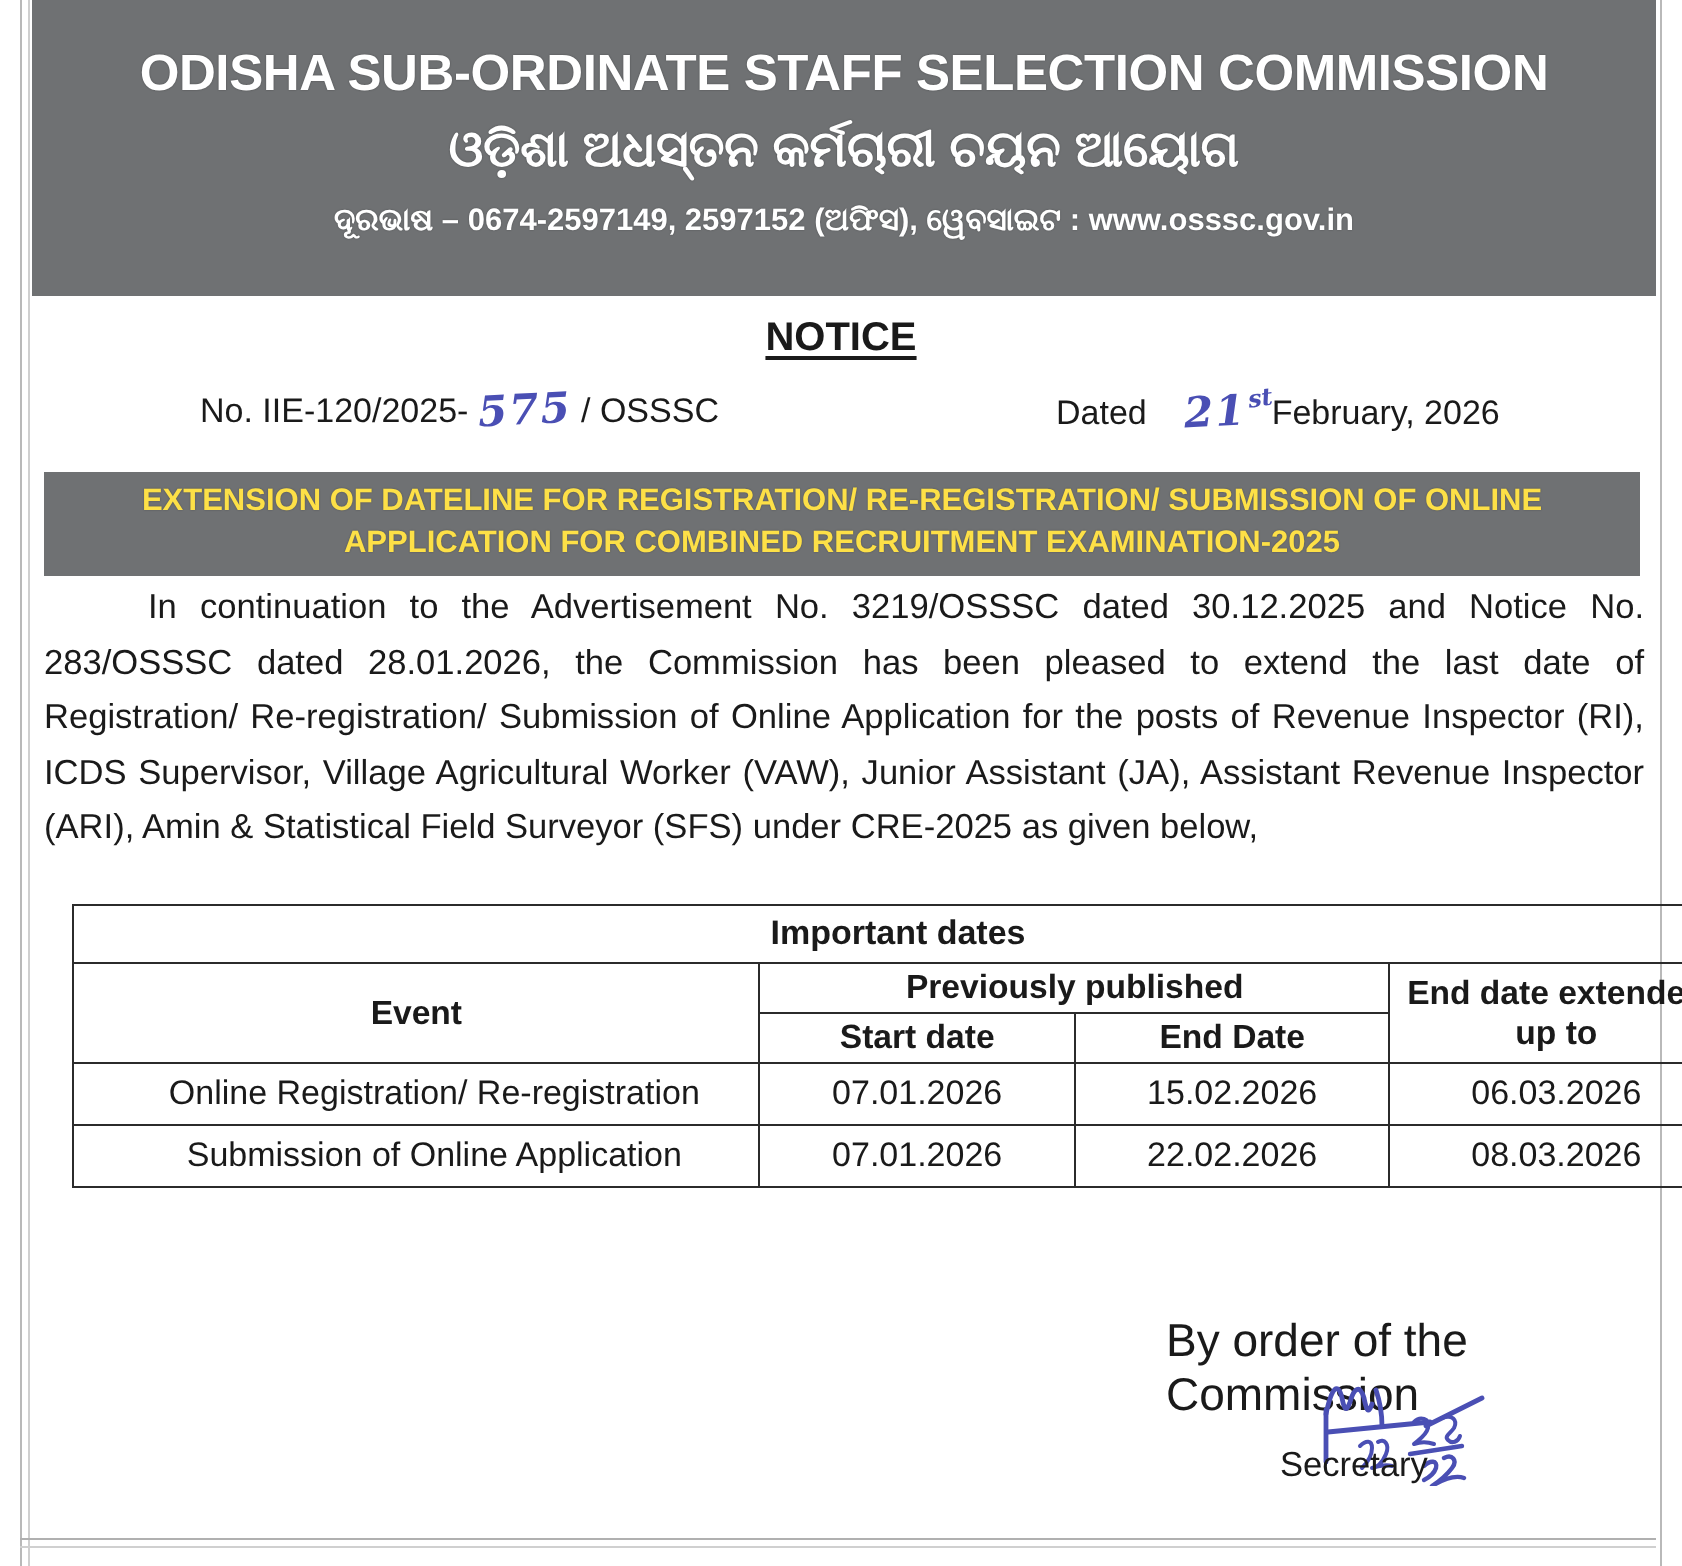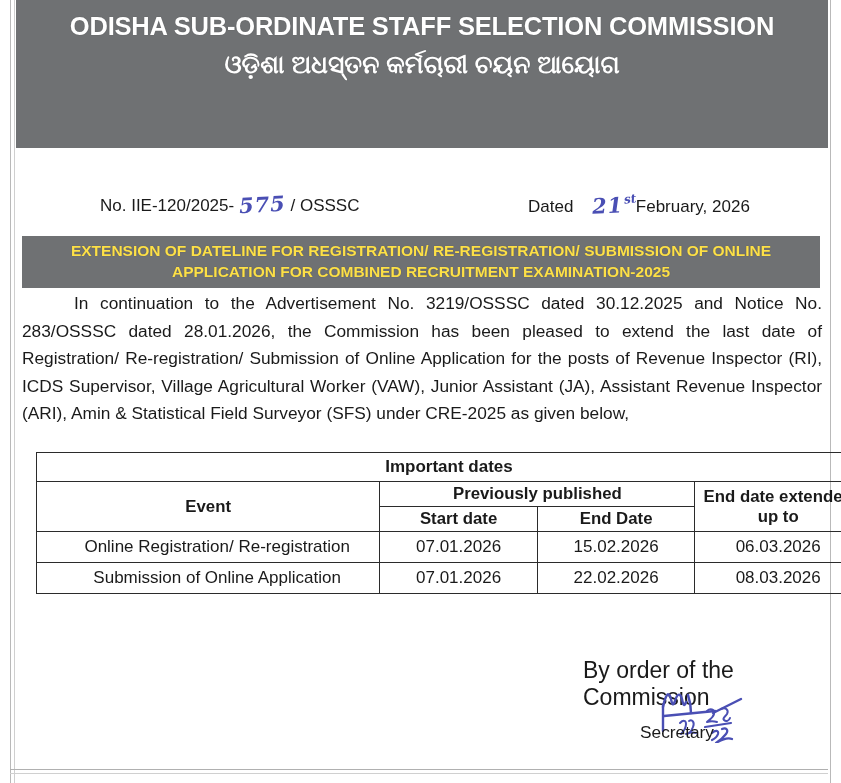--- a/index.html
+++ b/index.html
@@ -51,21 +51,21 @@
   .masthead {
     position: absolute;
     left: 16px;
     top: 0;
     width: 812px;
     height: 148px;
     background: #6f7173;
     color: #ffffff;
     text-align: center;
     box-sizing: border-box;
-    padding-top: 11px;
+    padding-top: 22px;
   }
   .masthead .org-en {
     font-size: 25.5px;
     font-weight: bold;
     letter-spacing: -0.2px;
     line-height: 1.25;
     text-shadow: 0 0 1px rgba(0,0,0,.35);
   }
   .masthead .org-or {
     font-size: 25px;
@@ -244,22 +244,24 @@
 
   <div class="frame-left"></div>
   <div class="frame-left2"></div>
   <div class="frame-right"></div>
   <div class="frame-bottom"></div>
   <div class="frame-bottom2"></div>
 
   <div class="masthead">
     <div class="org-en">ODISHA SUB-ORDINATE STAFF SELECTION COMMISSION</div>
     <div class="org-or">ଓଡ଼ିଶା ଅଧସ୍ତନ କର୍ମଚାରୀ ଚୟନ ଆୟୋଗ</div>
+    <div class="contact">ଦୂରଭାଷ  – 0674-2597149, 2597152 (ଅଫିସ), ୱେବସାଇଟ : www.osssc.gov.in</div>
   </div>
 
+  <div class="notice-title">NOTICE</div>
 
   <div class="refline">
     <span class="no-block">
       <span>No. IIE-120/2025-</span>
       <span class="hand">575</span>
       <span>/ OSSSC</span>
     </span>
     <span class="date-block">
       <span>Dated</span>
       &nbsp;&nbsp;

